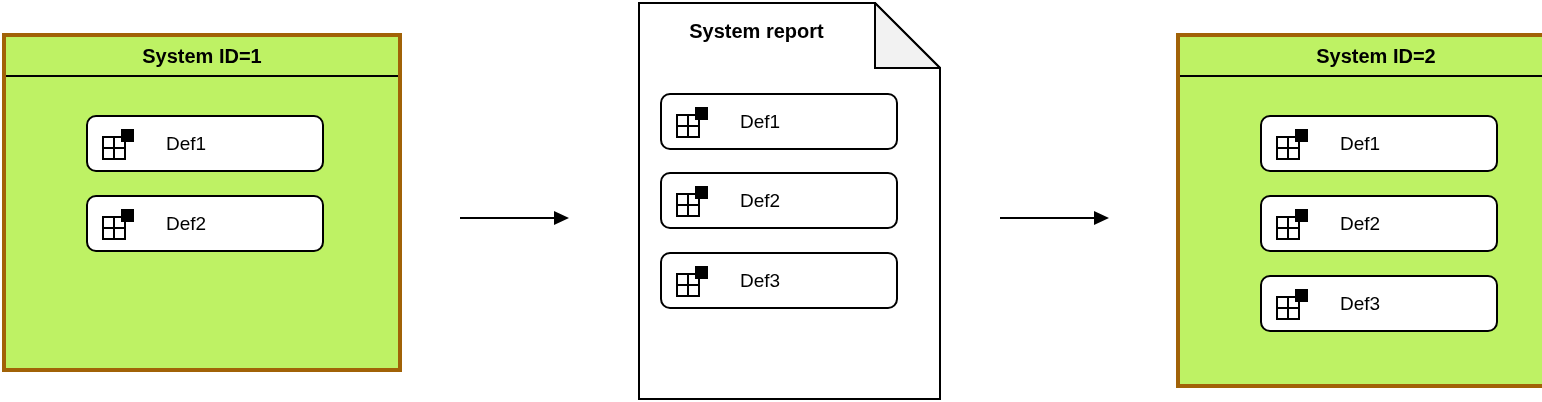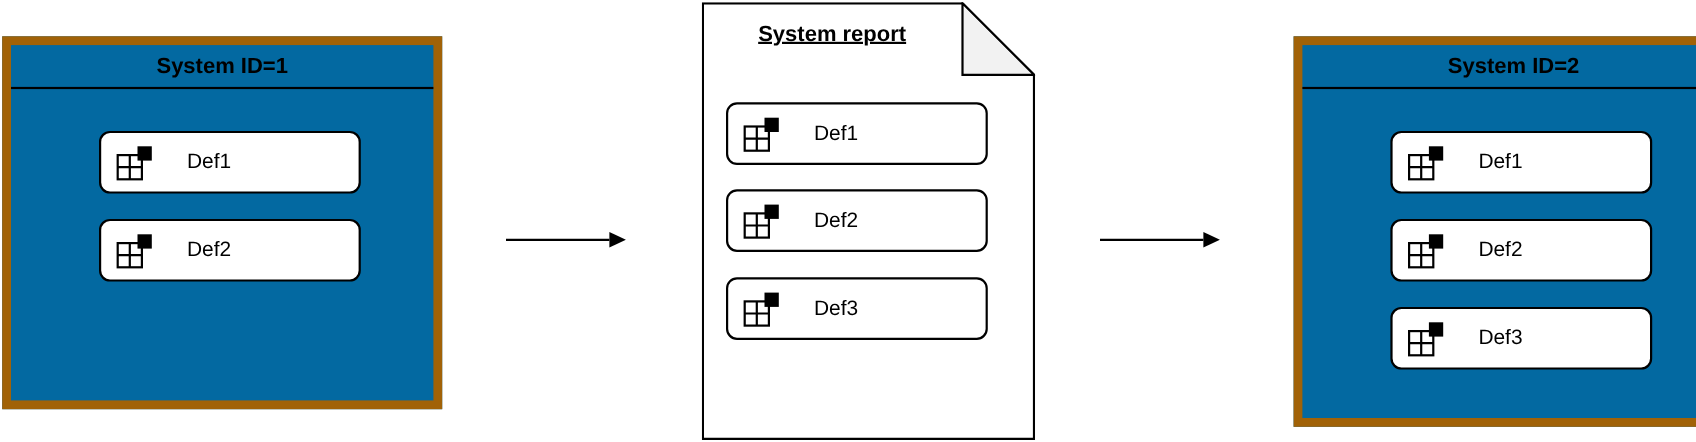--- a/index.html
+++ b/index.html
@@ -10,22 +10,22 @@
   }
   .canvas {
     position: relative;
     width: 1542px;
     height: 402px;
     background: #ffffff;
     overflow: hidden;
   }
   .system-box {
     position: absolute;
-    background: #0369a1;
-    border: 8px solid #a16207;
+    background: #bef264;
+    border: 4px solid #a16207;
     box-sizing: border-box;
   }
   .system-title {
     height: 38px;
     border-bottom: 2px solid #000000;
     display: flex;
     align-items: center;
     justify-content: center;
     font-weight: bold;
     font-size: 20px;
@@ -68,21 +68,20 @@
   }
   .doc-title {
     position: absolute;
     left: 0;
     top: 18px;
     width: 237px;
     text-align: center;
     font-weight: bold;
     font-size: 20px;
     color: #000000;
-    text-decoration: underline;
   }
   .arrow {
     position: absolute;
   }
 </style>
 </head>
 <body>
 
 <div class="canvas">
 

